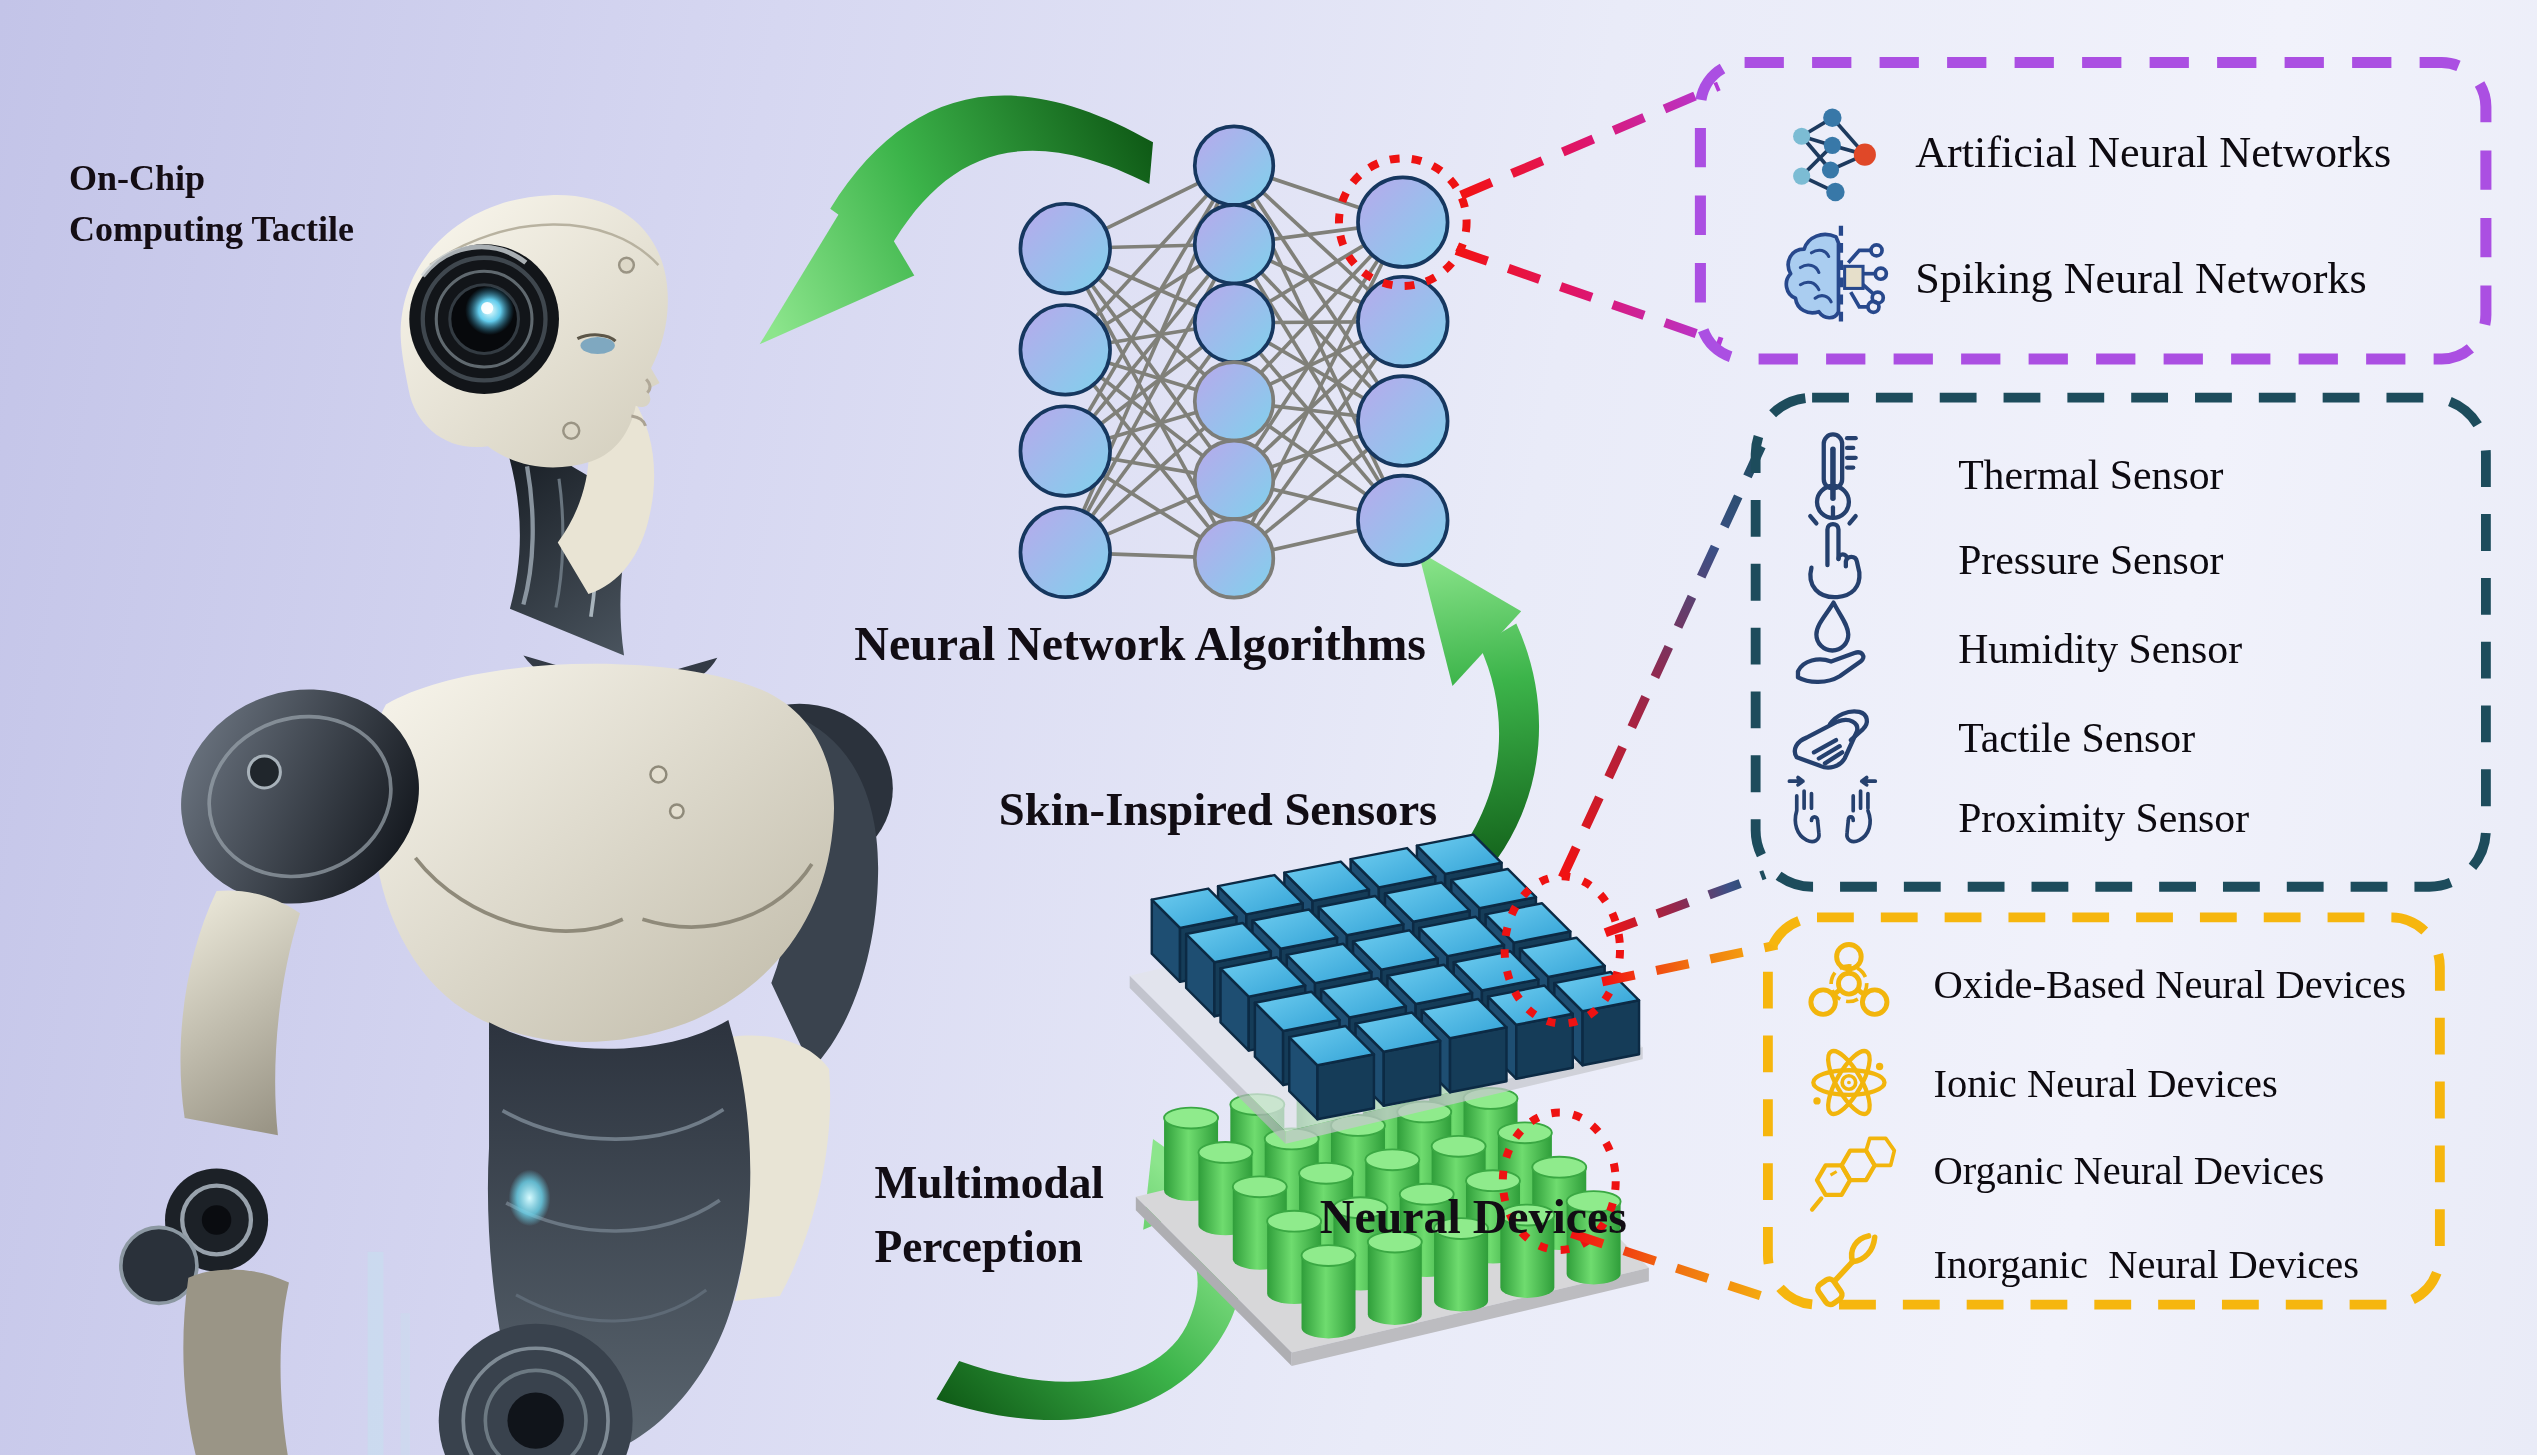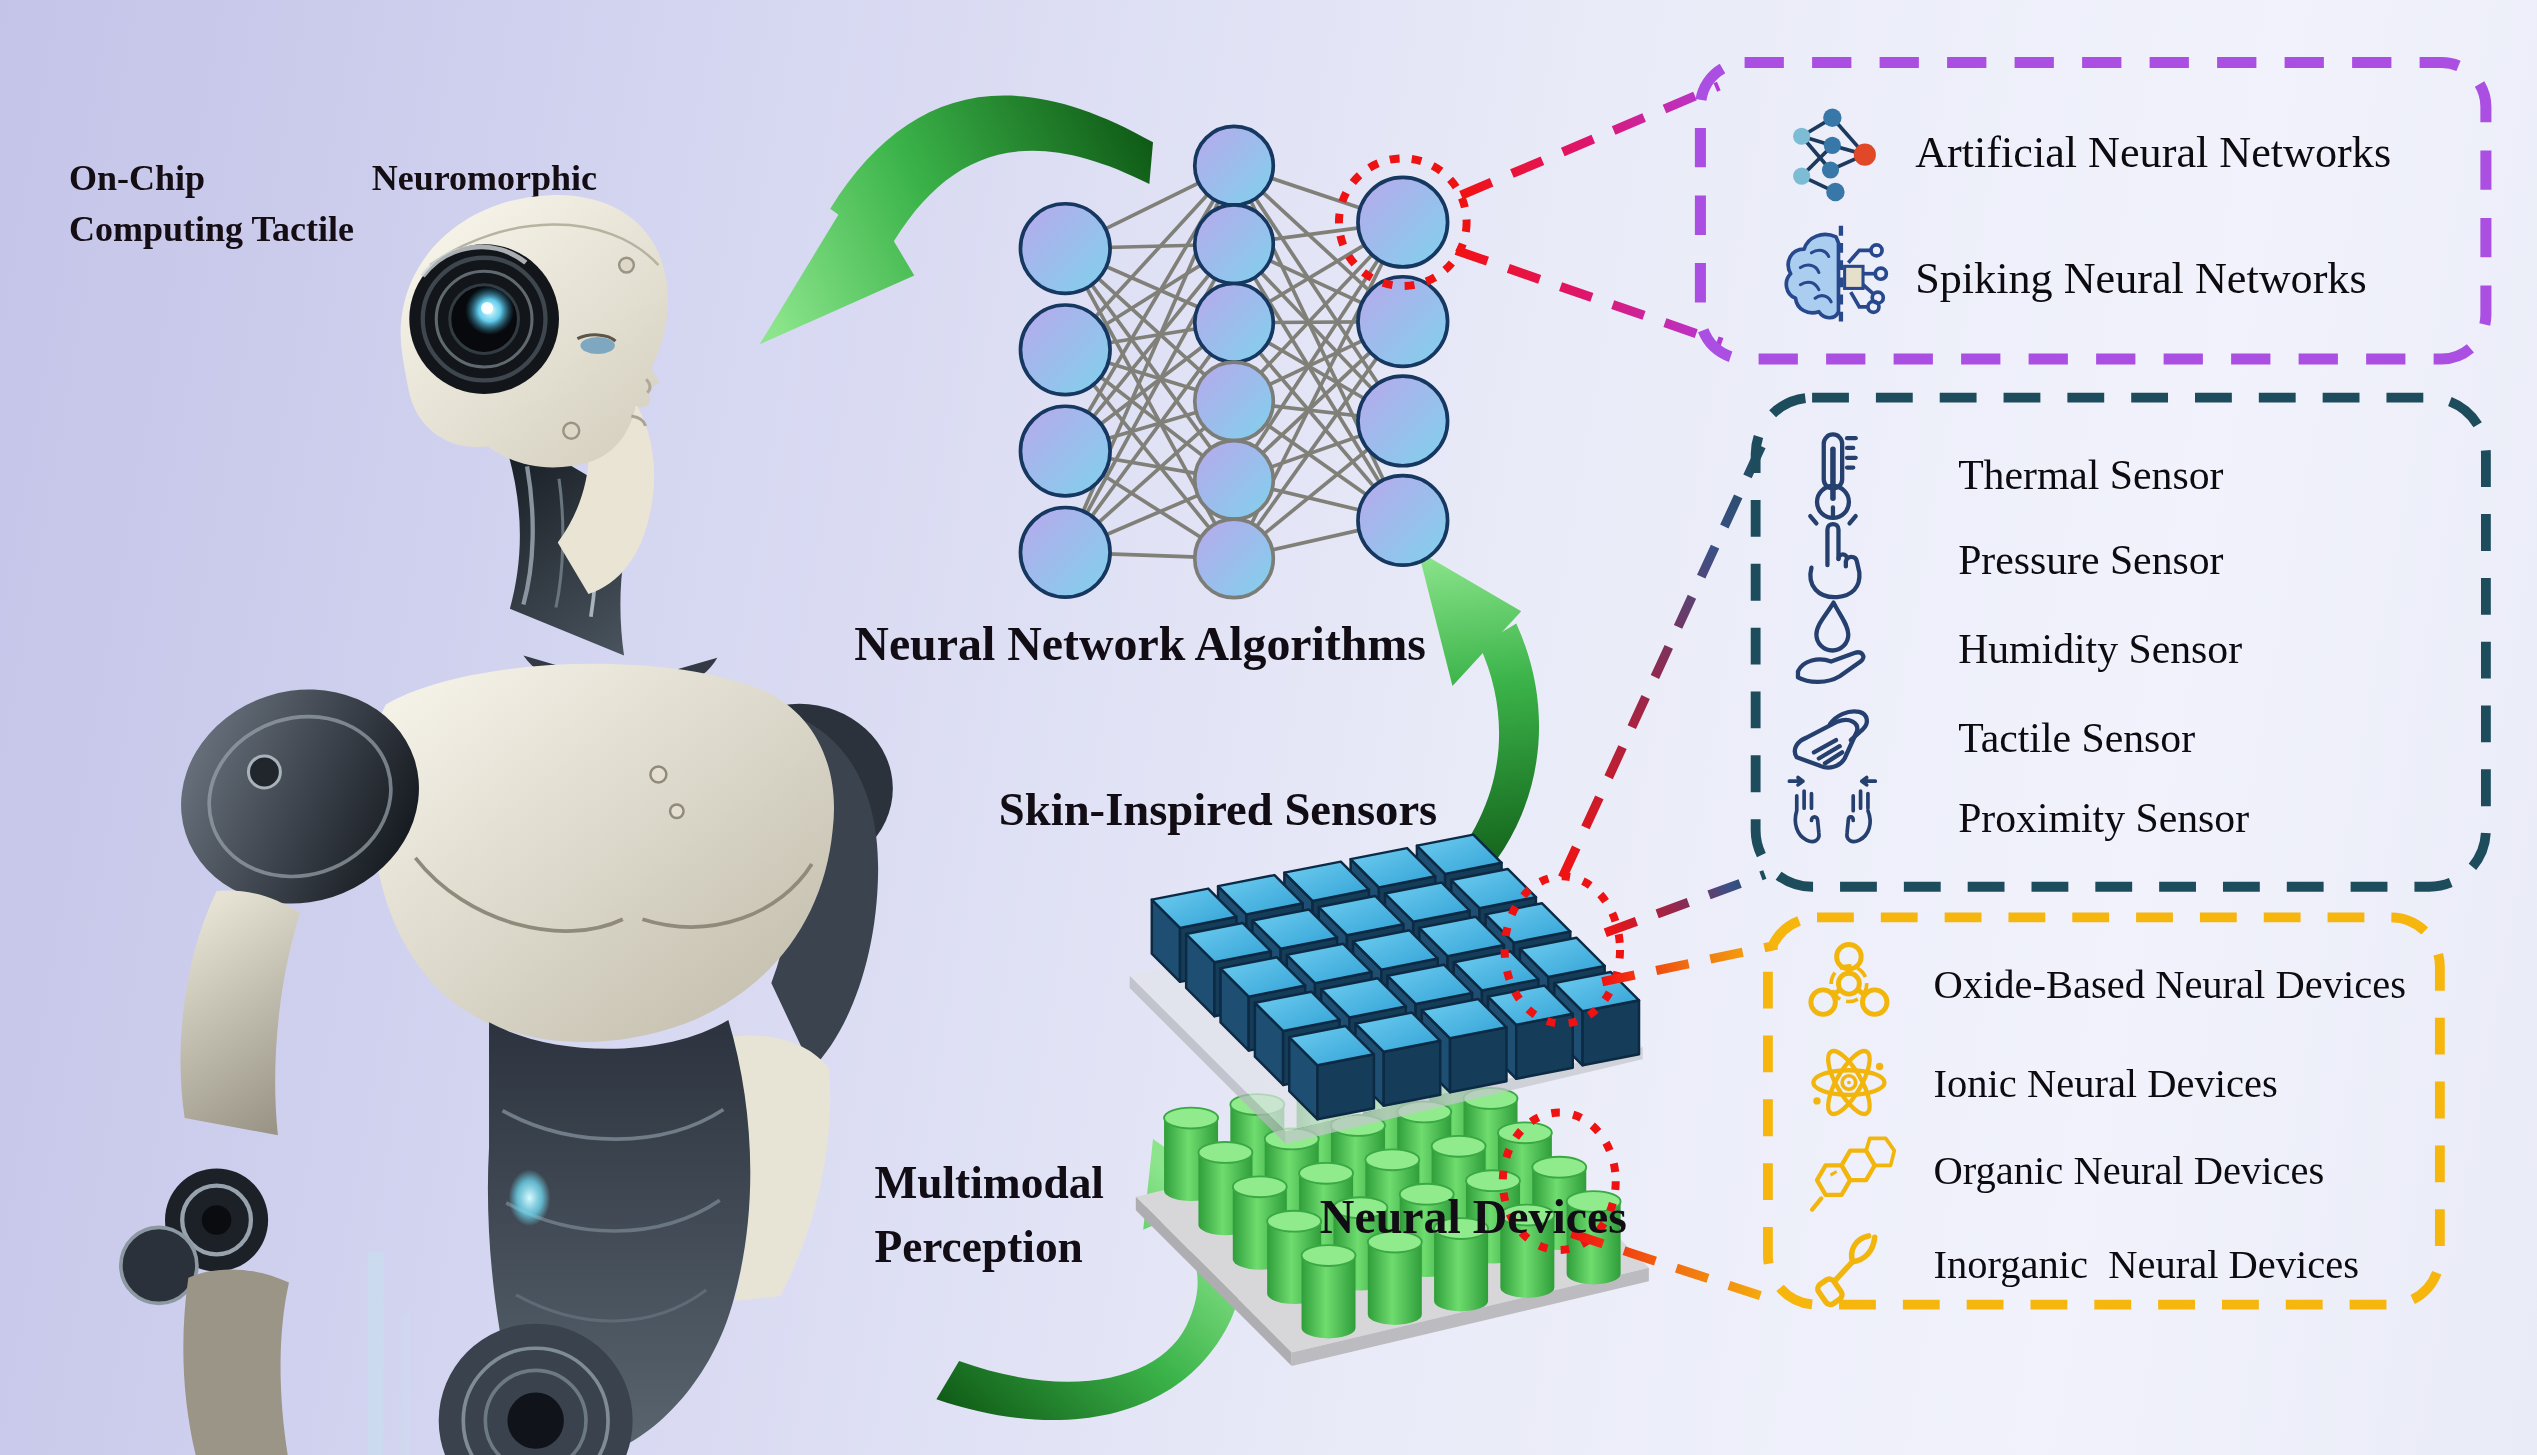--- a/index.html
+++ b/index.html
@@ -14,21 +14,20 @@
   #title .row1{display:flex;justify-content:space-between;}
 </style>
 </head>
 <body>
 
 <div id="canvas">
 
   <div id="title">
     <div class="row1">
       <span>On-Chip</span>
-      <span>Neuromorphic</span>
     </div>
     <div class="row2">Computing Tactile</div>
   </div>
 
   <svg id="stage" width="2538" height="1455" viewBox="0 0 4134 2371">
     <defs>
       <linearGradient id="nodeGrad" x1="0" y1="0" x2="1" y2="1">
         <stop offset="0" stop-color="#b9a8ec"></stop>
           <stop offset="1" stop-color="#7fd2ec"></stop>
       </linearGradient>

